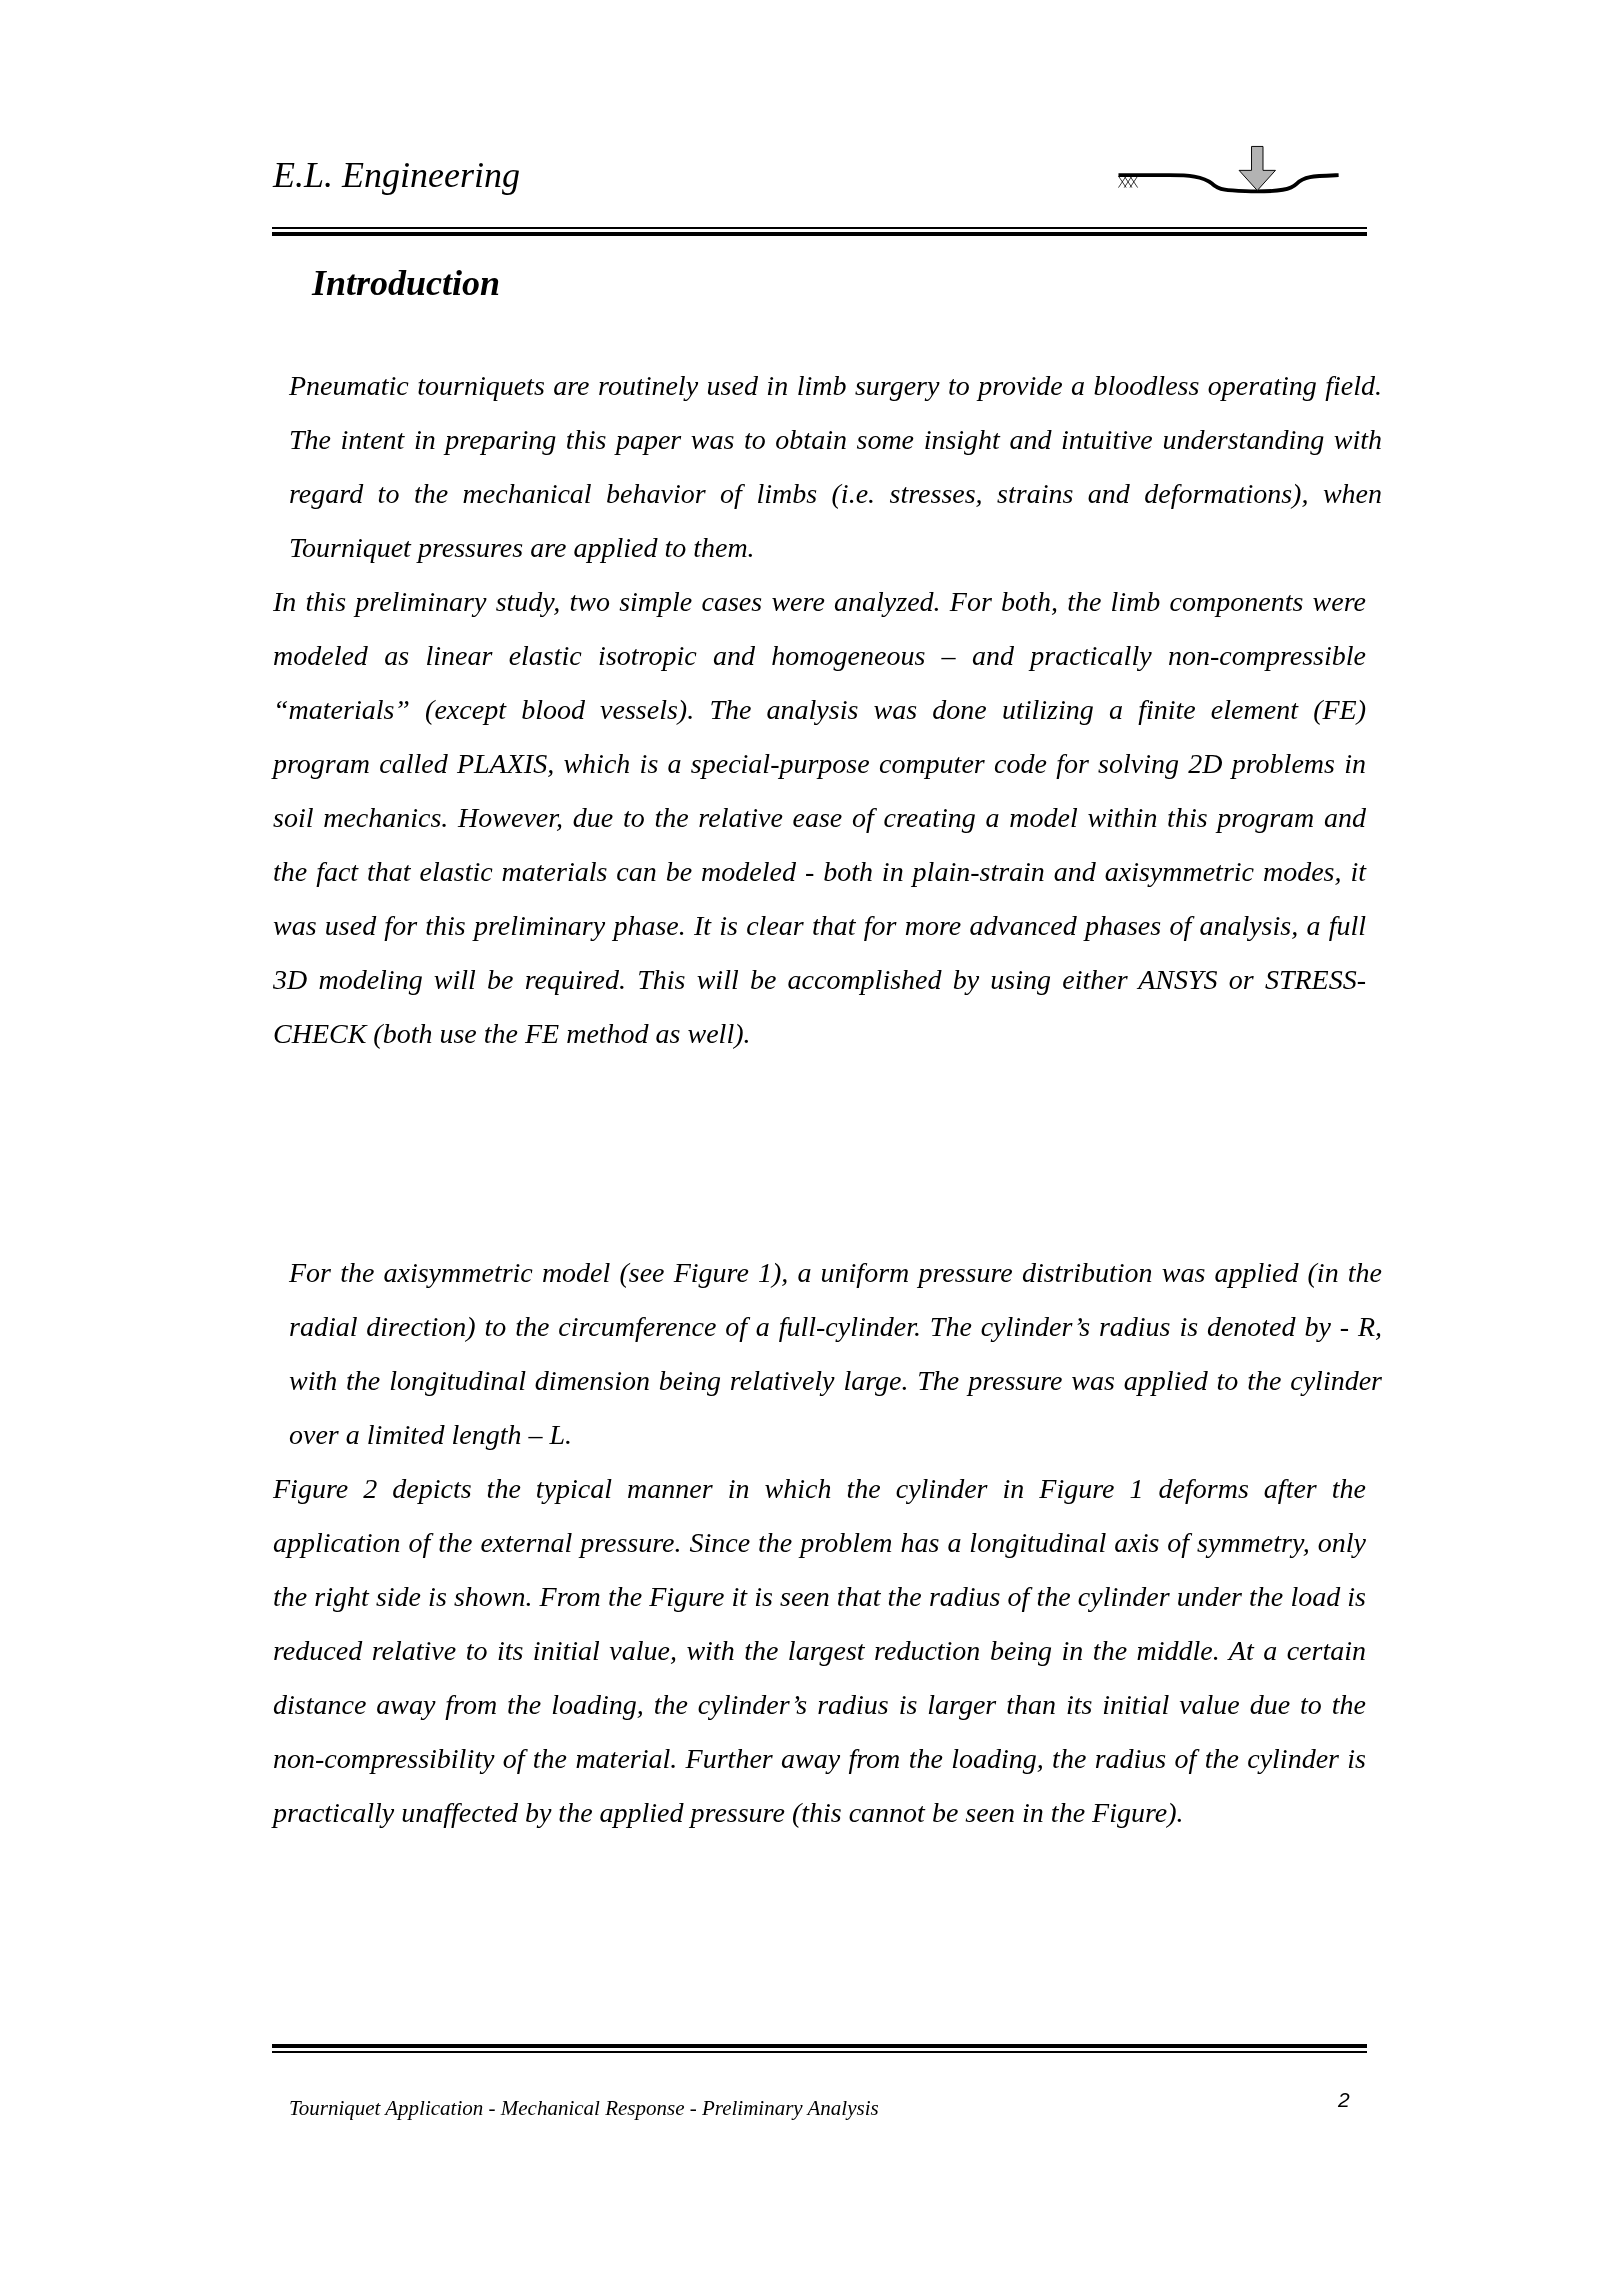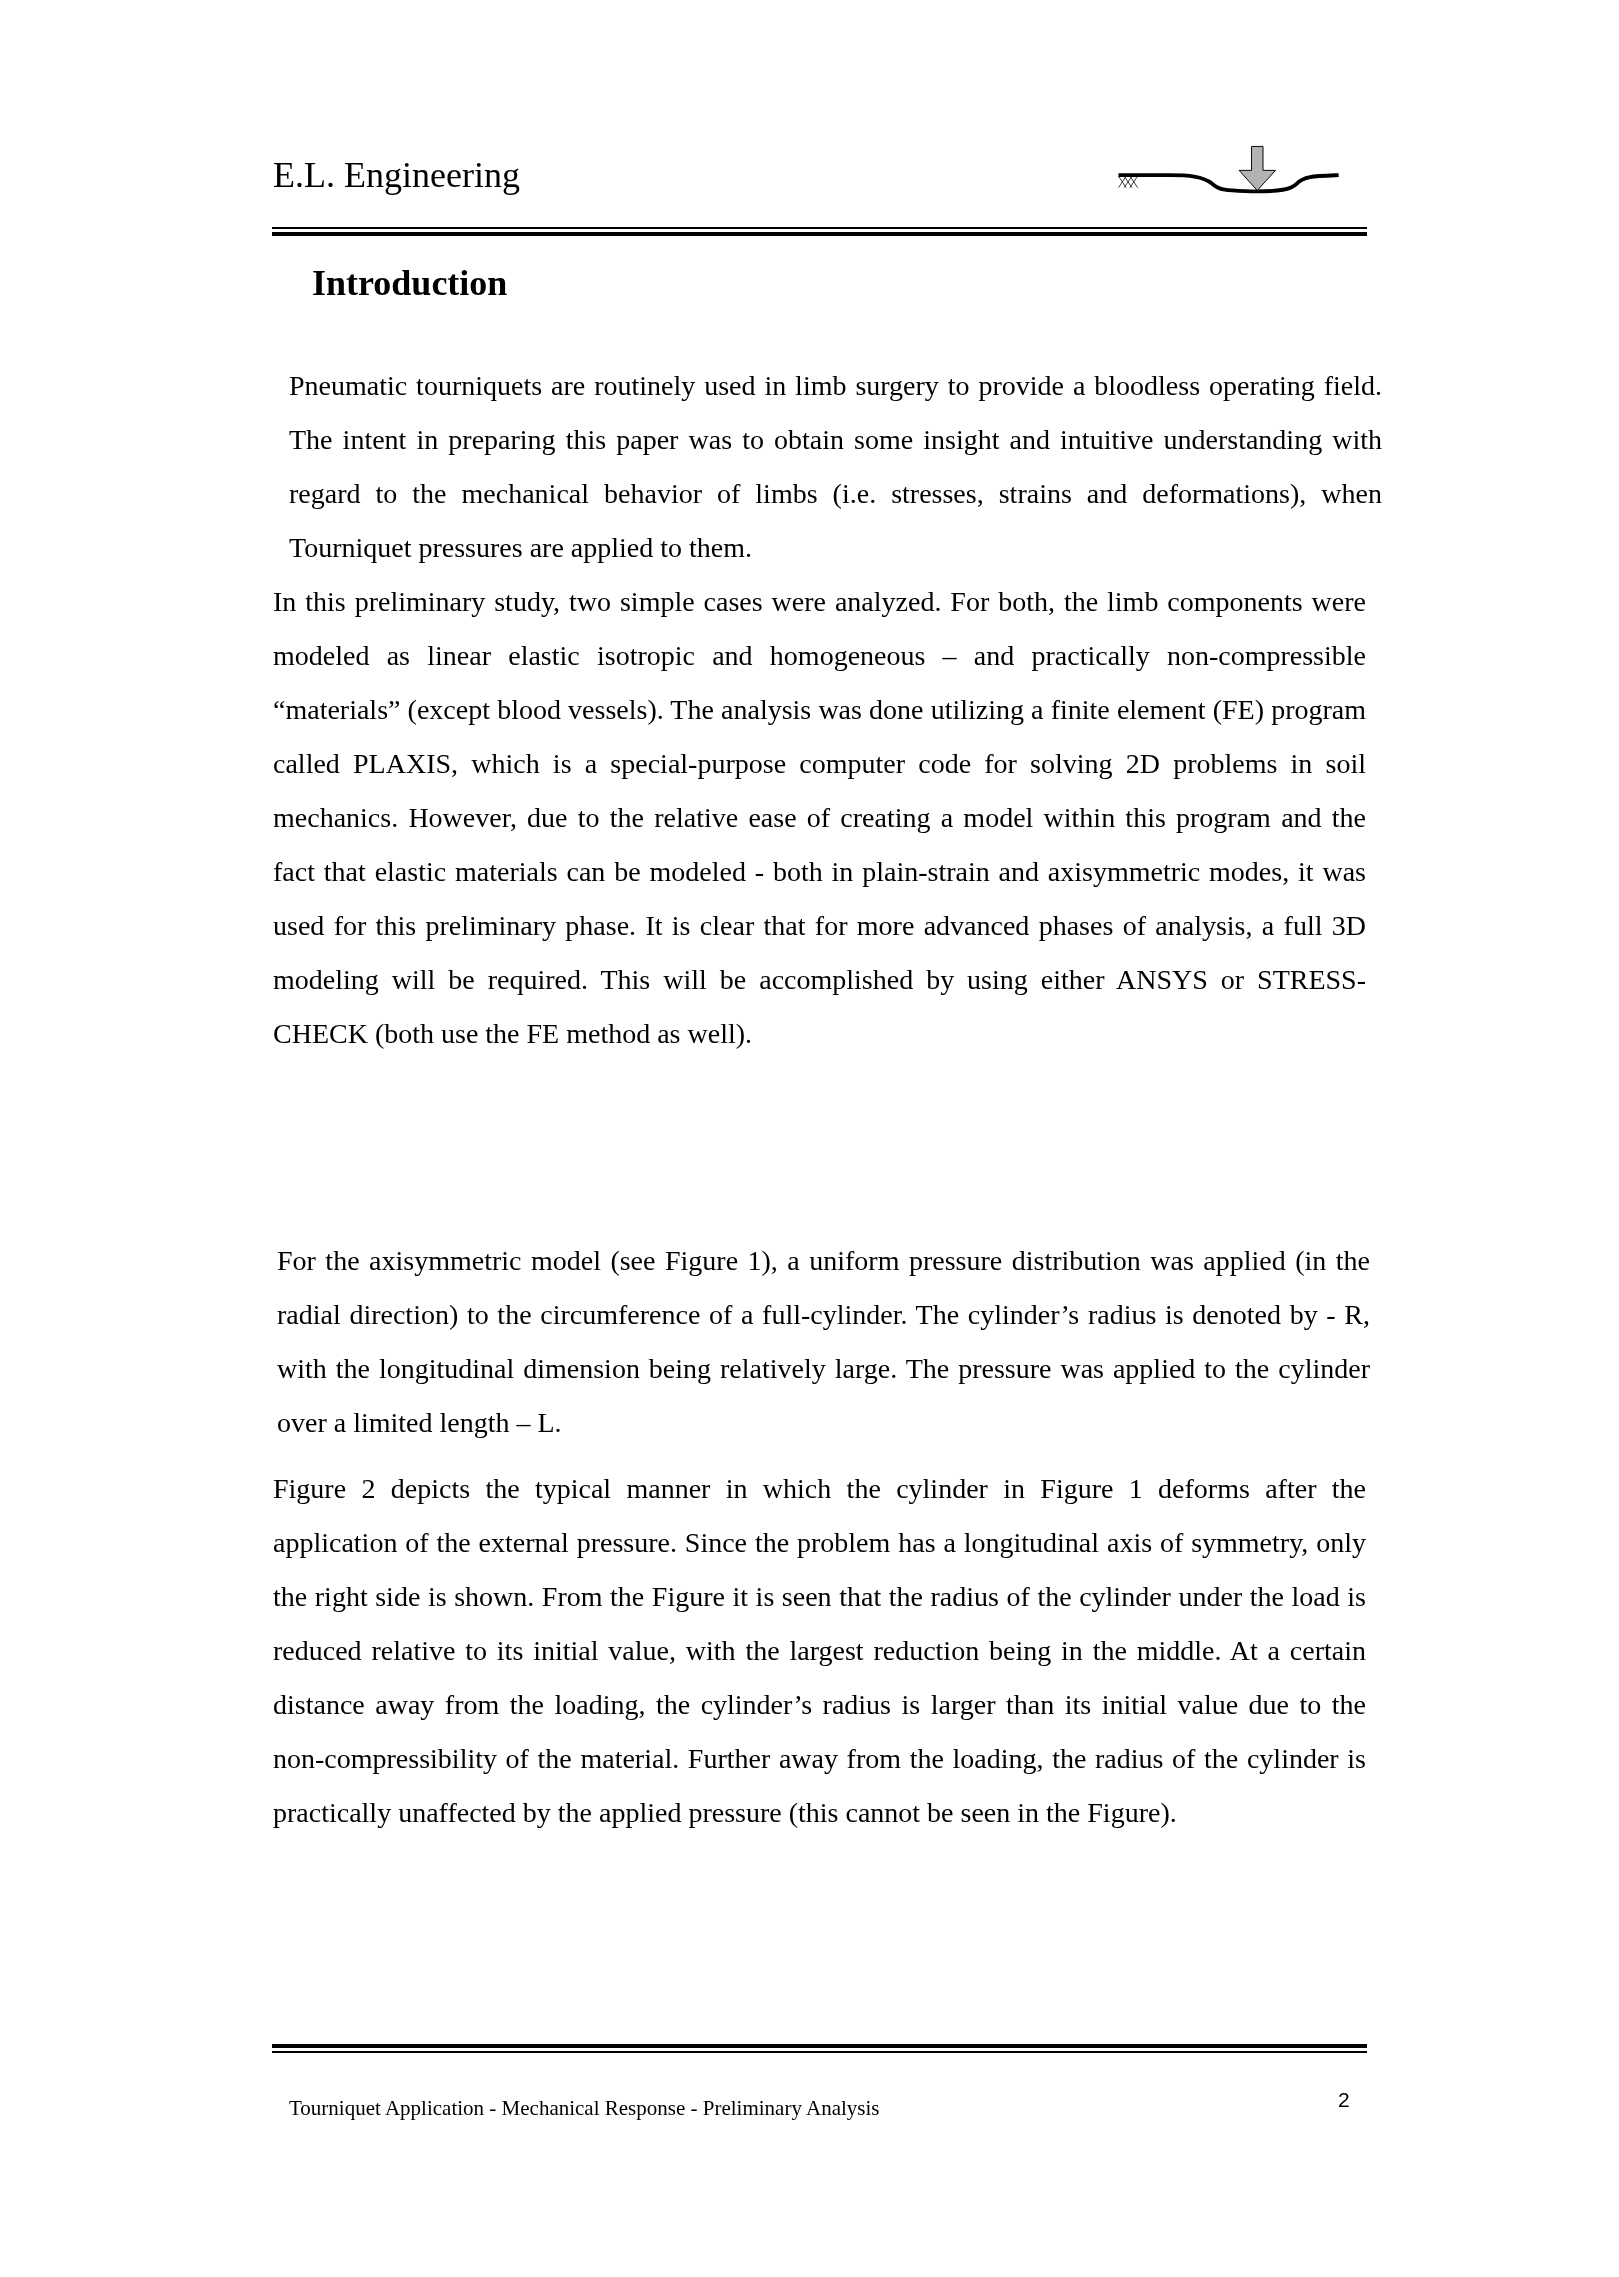--- a/index.html
+++ b/index.html
@@ -1,17 +1,17 @@
 <!DOCTYPE html>
 <html><head>
 <meta charset="utf-8">
 <style>
   html, body { margin: 0; padding: 0; background: #ffffff; }
   body { width: 1620px; height: 2278px; position: relative; overflow: hidden; color: #000; font-family: "Liberation Serif", "DejaVu Serif", serif; }
-  .page { position: absolute; left: 0; top: 0; width: 1284px; height: 2278px; }
+  .page { position: absolute; left: 0; top: 0; width: 1284px; height: 2278px; font-style: italic; }
   .header-title { position: absolute; left: 273px; top: 154px; font-size: 36px; line-height: 42px; white-space: nowrap; }
   .header-logo { position: absolute; left: 1116px; top: 134px; width: 250px; height: 67px; }
   .rule { position: absolute; left: 272px; width: 1095px; }
   .rule .thin { height: 1.9px; background: #000; }
   .rule .gap { height: 2.9px; }
   .rule .thick { height: 3.8px; background: #000; }
   .h-intro { position: absolute; left: 312px; top: 261px; font-size: 36px; font-weight: bold; line-height: 44px; white-space: nowrap; }
   .h-sec { position: absolute; left: 275px; top: 1153px; font-size: 36px; font-weight: bold; line-height: 44px; white-space: nowrap; }
   .h-sec .num { display: inline-block; width: 86px; }
   .para { position: absolute; left: 273px; width: 1093px; font-size: 28px; line-height: 54px; text-align: justify; }
@@ -47,21 +47,21 @@
       <div class="gap"></div>
       <div class="thick"></div>
   </div>
 
   <div class="h-intro">Introduction</div>
 
   <p class="para p1" style="margin:16px">Pneumatic tourniquets are routinely used in limb surgery to provide a bloodless operating field. The intent in preparing this paper was to obtain some insight and intuitive understanding with regard to the mechanical behavior of limbs (i.e. stresses, strains and deformations), when Tourniquet pressures are applied to them.</p>
   <p class="para p2" style="margin:0">In this preliminary study, two simple cases were analyzed. For both, the limb components were modeled as linear elastic isotropic and homogeneous – and practically non-compressible “materials” (except blood vessels). The analysis was done utilizing a finite element (FE) program called PLAXIS, which is a special-purpose computer code for solving 2D problems in soil mechanics. However, due to the relative ease of creating a model within this program and the fact that elastic materials can be modeled - both in plain-strain and axisymmetric modes, it was used for this preliminary phase. It is clear that for more advanced phases of analysis, a full 3D modeling will be required. This will be accomplished by using either ANSYS or STRESS-CHECK (both use the FE method as well).</p>
 
 
-  <p class="para p3" style="margin:4px">For the axisymmetric model (see Figure 1), a uniform pressure distribution was applied (in the radial direction) to the circumference of a full-cylinder. The cylinder’s radius is denoted by - R, with the longitudinal dimension being relatively large. The pressure was applied to the cylinder over a limited length – L.</p>
+  <p class="para p3" style="margin:16px">For the axisymmetric model (see Figure 1), a uniform pressure distribution was applied (in the radial direction) to the circumference of a full-cylinder. The cylinder’s radius is denoted by - R, with the longitudinal dimension being relatively large. The pressure was applied to the cylinder over a limited length – L.</p>
   <p class="para p4" style="margin:0">Figure 2 depicts the typical manner in which the cylinder in Figure 1 deforms after the application of the external pressure. Since the problem has a longitudinal axis of symmetry, only the right side is shown. From the Figure it is seen that the radius of the cylinder under the load is reduced relative to its initial value, with the largest reduction being in the middle. At a certain distance away from the loading, the cylinder’s radius is larger than its initial value due to the non-compressibility of the material. Further away from the loading, the radius of the cylinder is practically unaffected by the applied pressure (this cannot be seen in the Figure).</p>
 
   <div class="rule" style="top:2044px;">
     <div class="thick"></div>
       <div class="gap"></div>
       <div class="thin"></div>
   </div>
 
   <div class="footer-text">Tourniquet Application - Mechanical Response - Preliminary Analysis</div>
   <div class="page-num">2</div>

